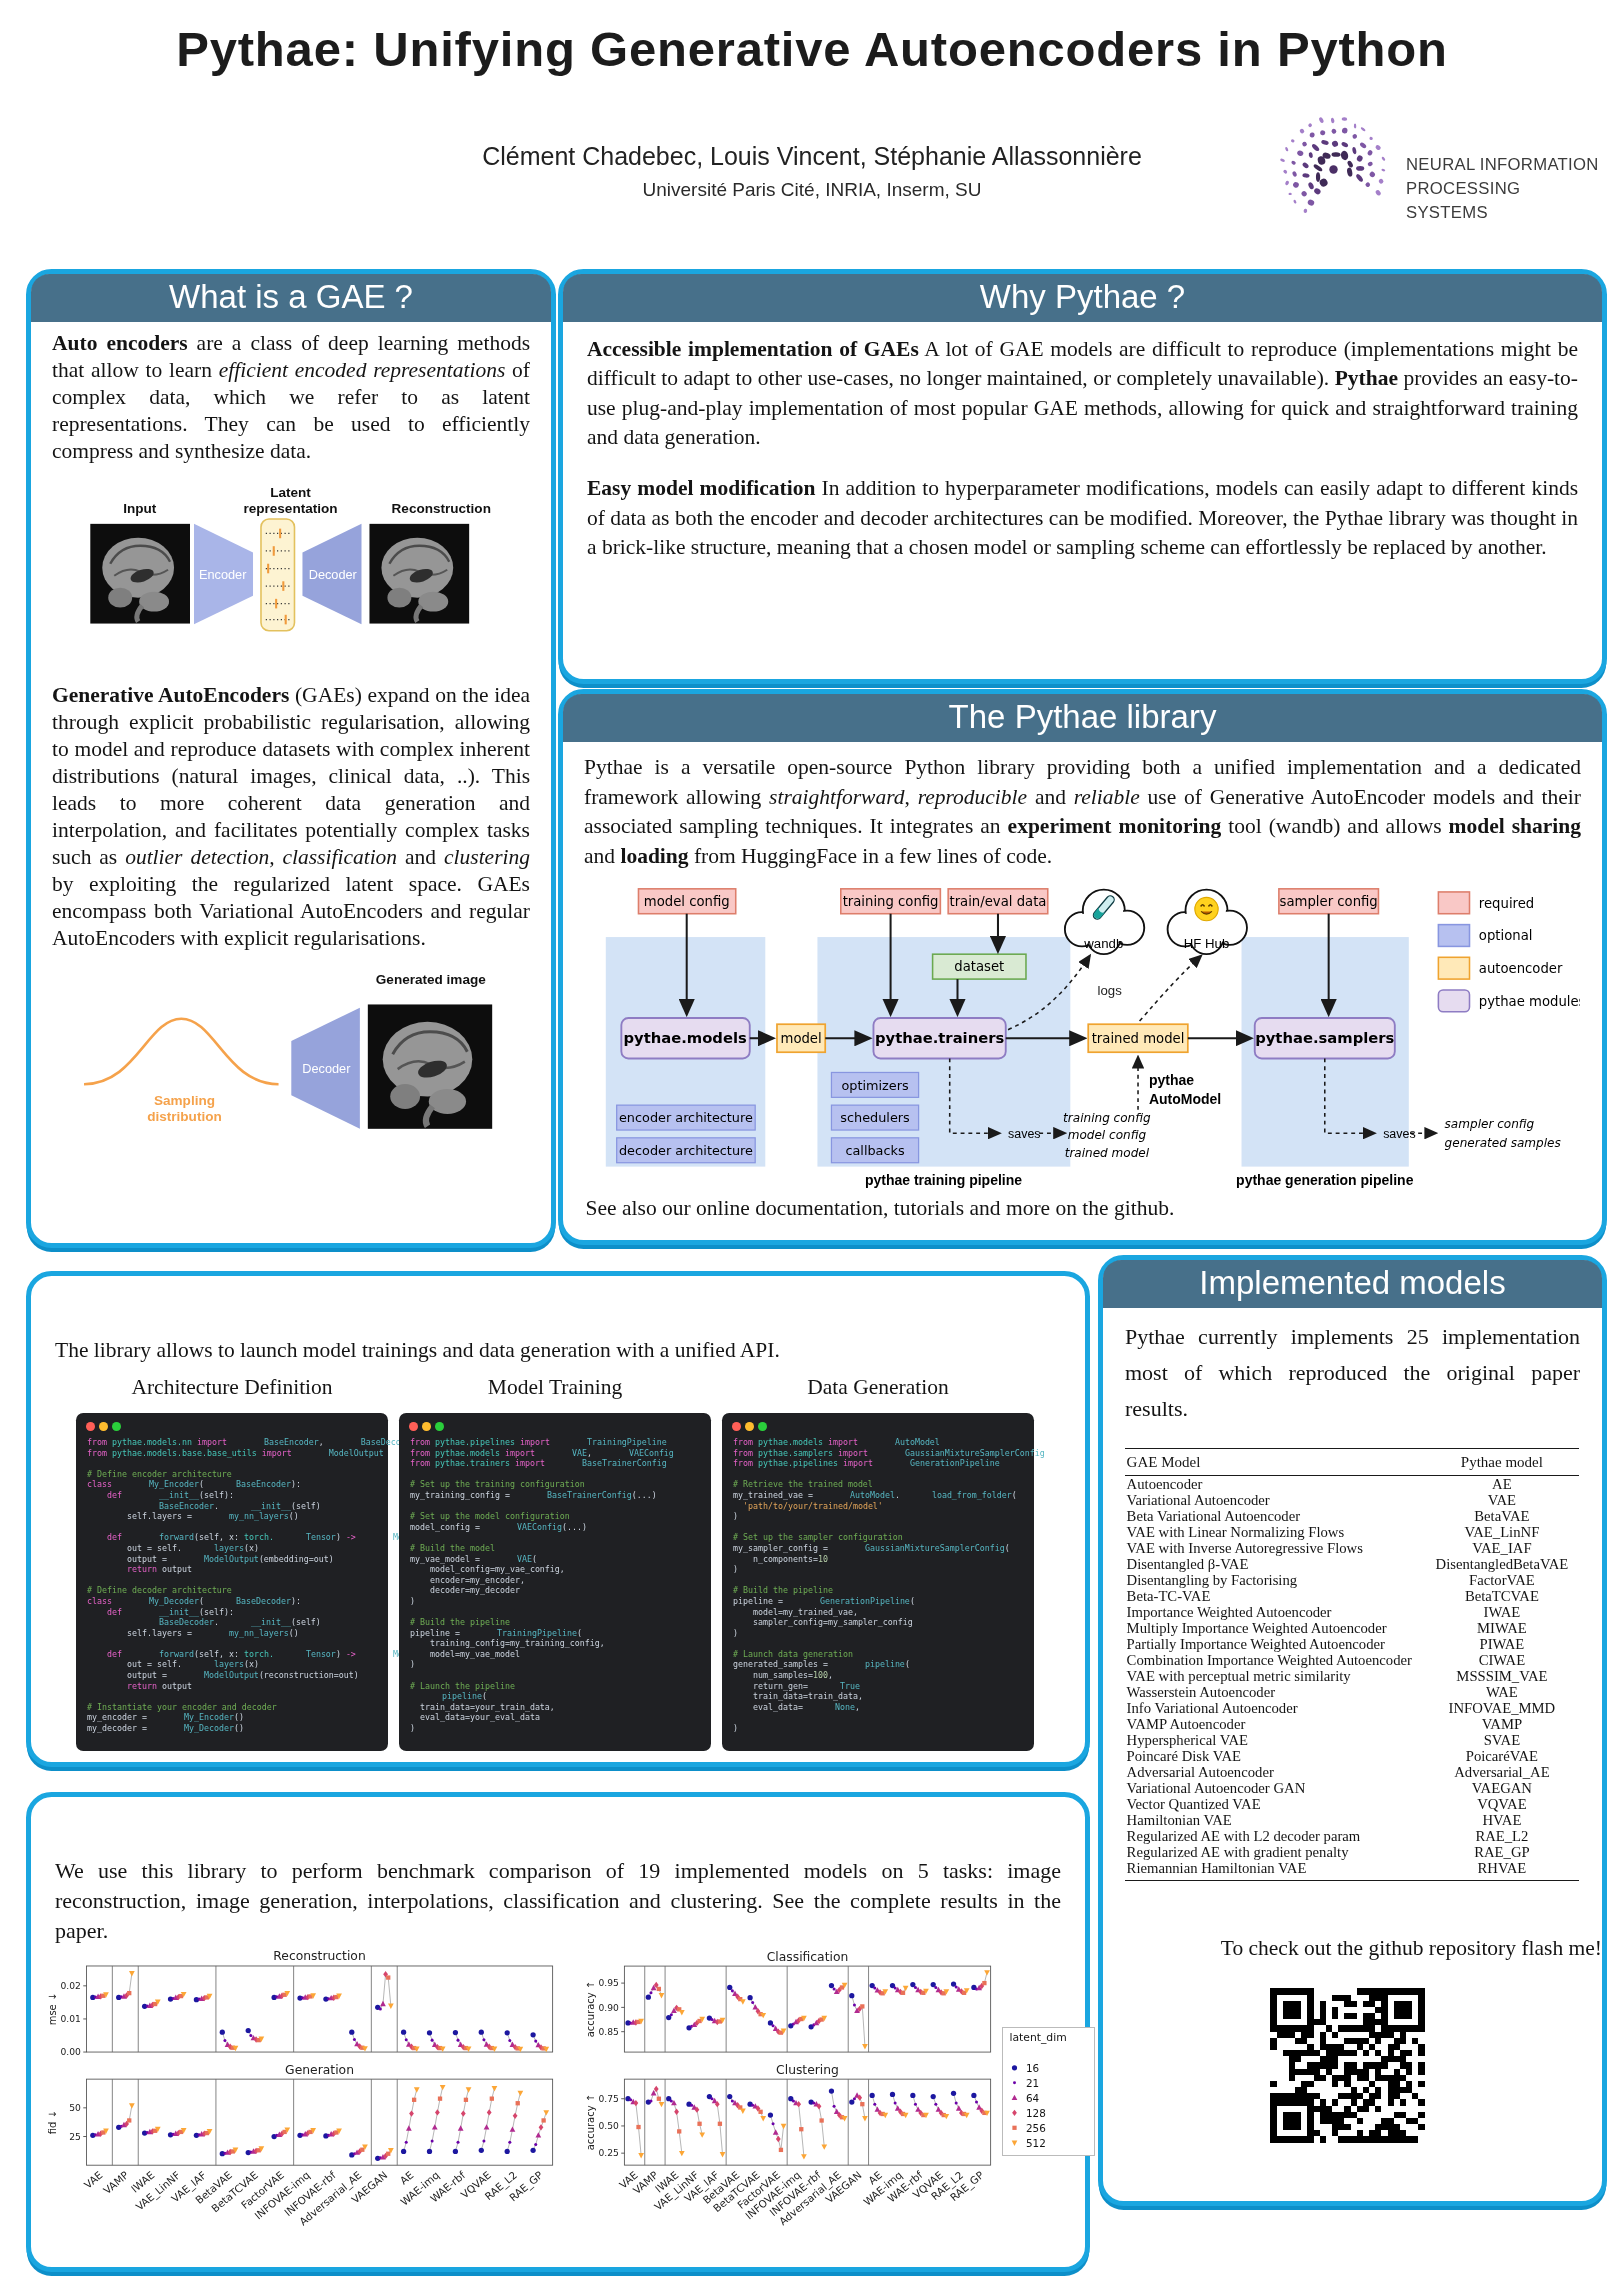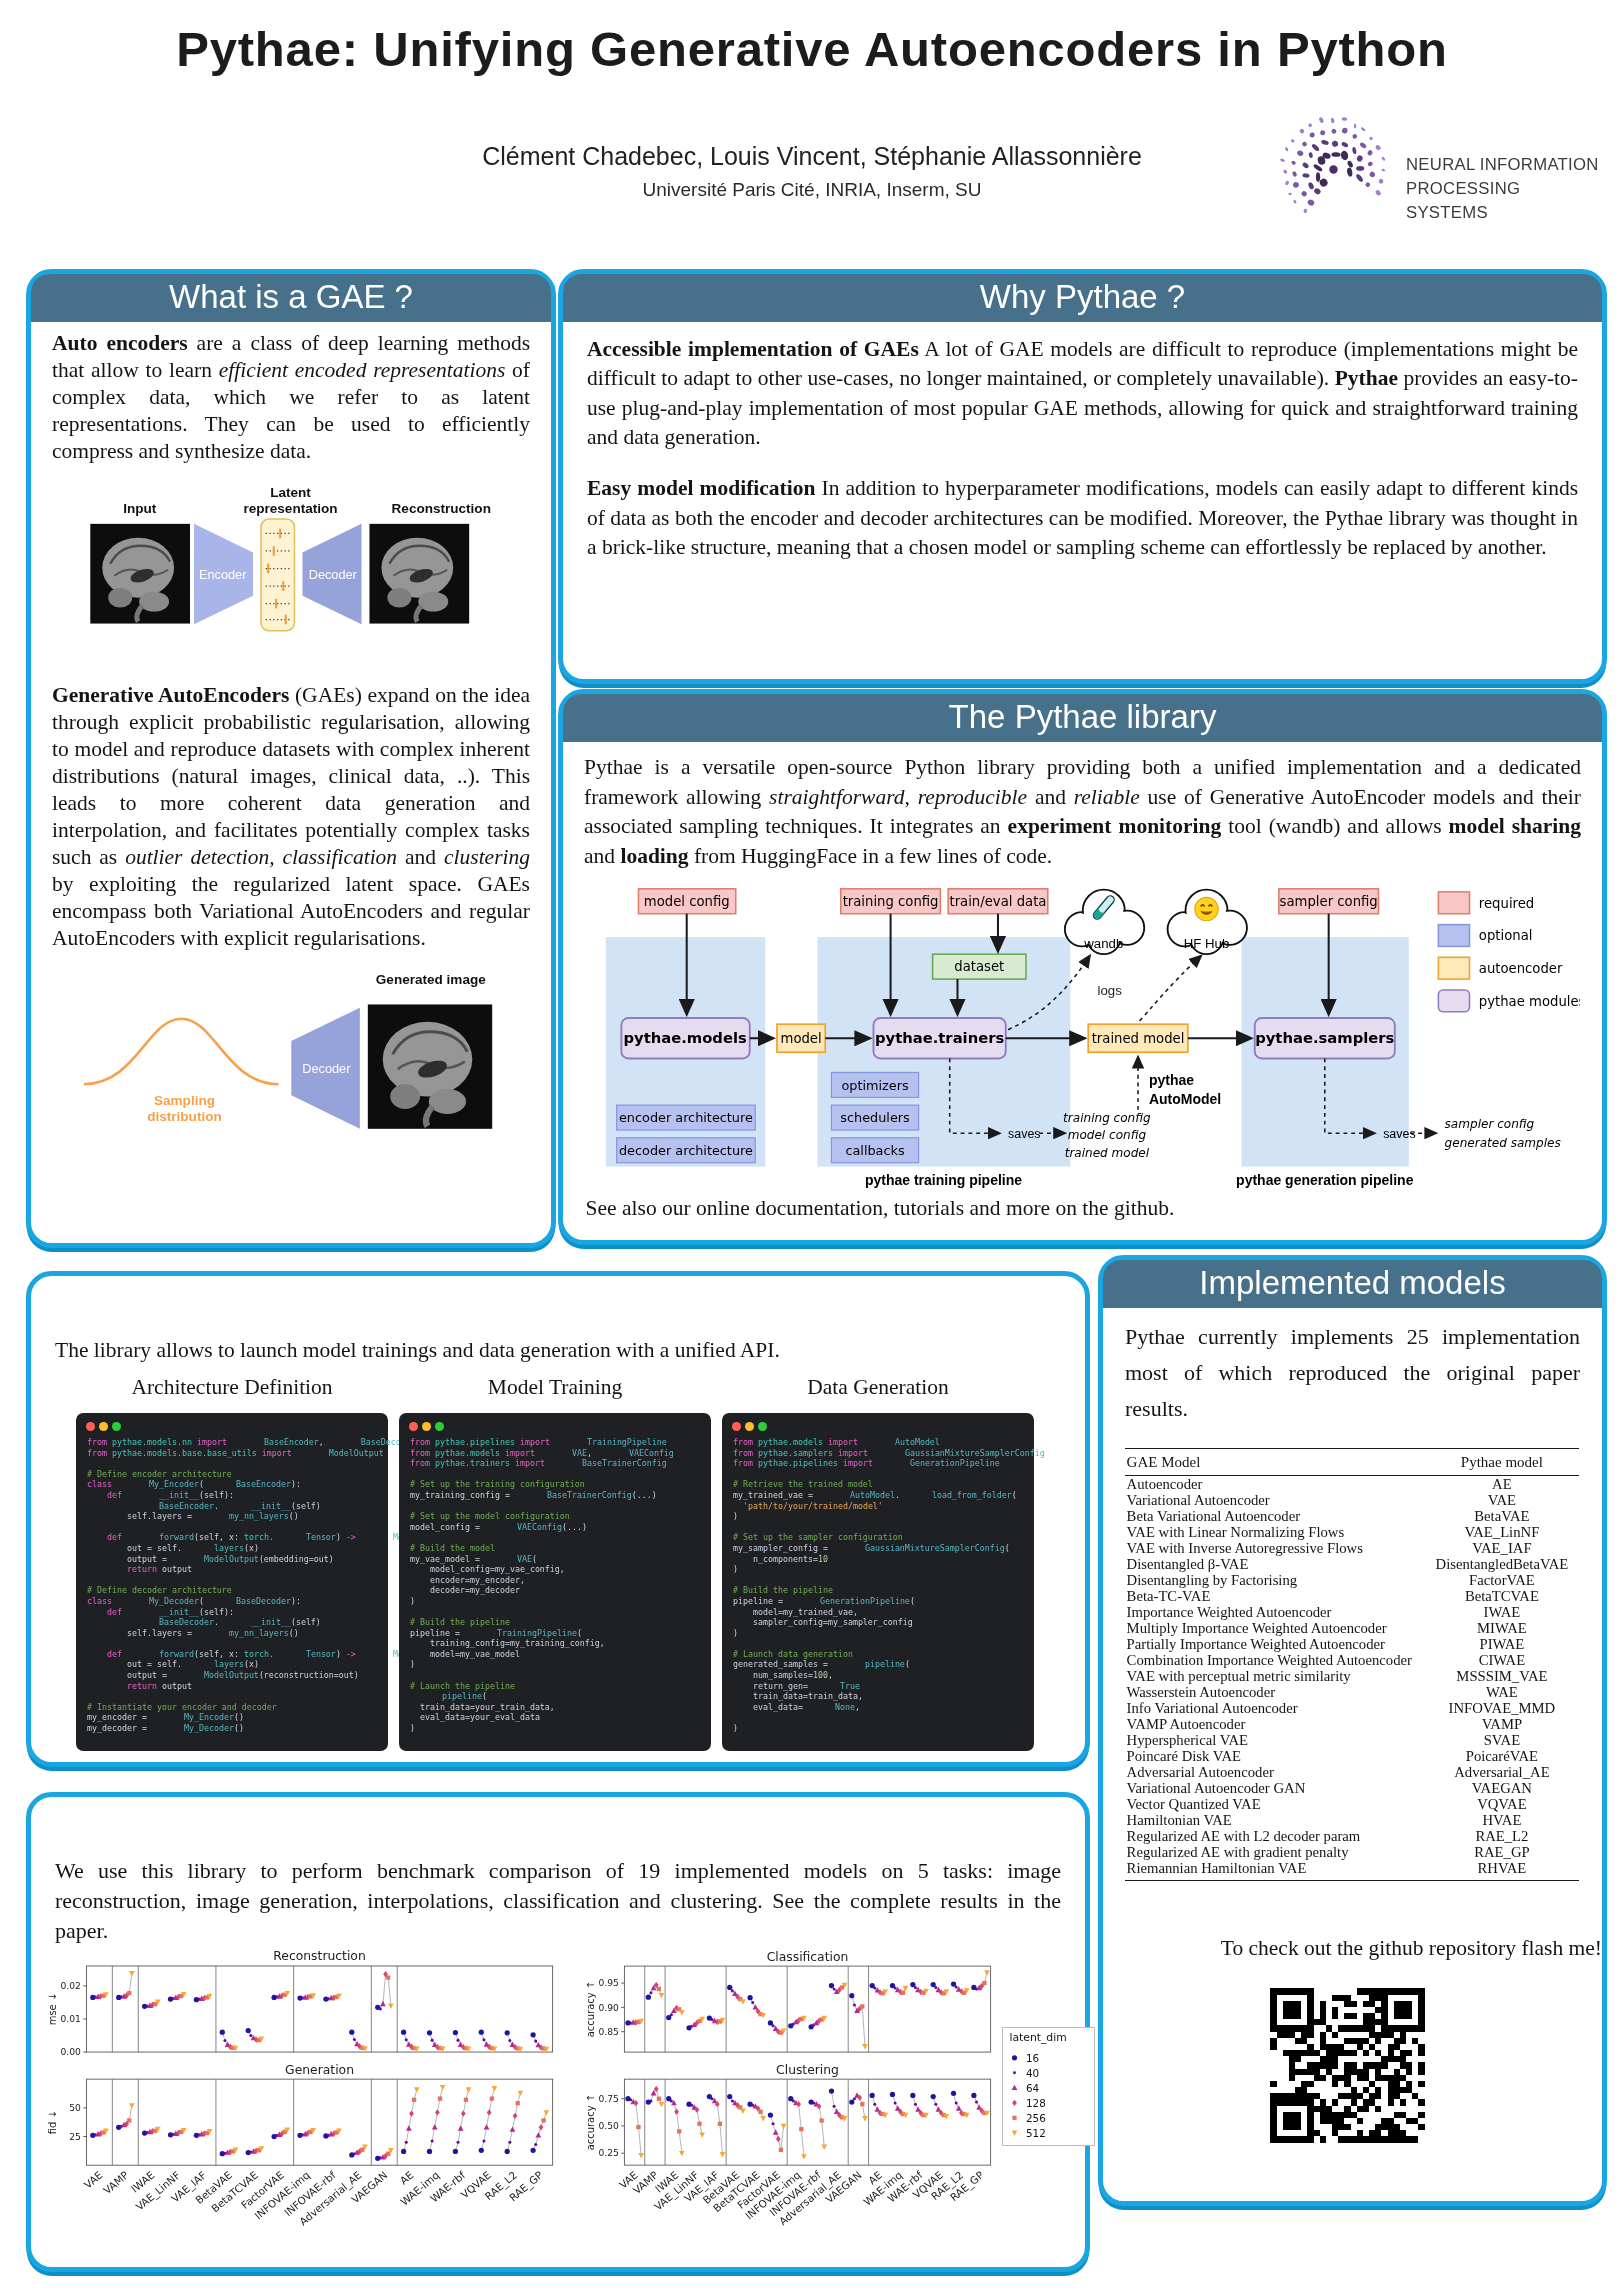--- a/index.html
+++ b/index.html
@@ -57,21 +57,21 @@
   .mtable .trow{display:flex;justify-content:space-between;line-height:16px;padding:0 1.6px;}
   .mtable .tfoot{border-top:1.6px solid #1a1a1a;margin-top:4px;}
   .mtable .c2{text-align:center;min-width:151px;}
   .qr-caption{position:absolute;left:0;top:676px;width:100%;text-align:right;font-size:21.5px;}
   .qr{position:absolute;left:155px;top:716px;}
 
   
   .uc-intro{position:absolute;left:24px;top:59px;width:1006px;font-size:22px;line-height:30px;text-align:justify;}
   .chart-legend{position:absolute;left:971px;top:230px;width:80px;border:0.8px solid #bbb;
     background:#fff;font-family:"DejaVu Sans",sans-serif;font-size:10.4px;padding:3.2px 4.8px 4.8px 6.4px;}
-  .chart-legend .lg-title{font-size:10.8px;margin-bottom:6px;}
+  .chart-legend .lg-title{font-size:10.8px;margin-bottom:16px;}
   .lg-row{display:flex;align-items:center;height:15px;}
   .lg-row svg{margin-right:5.6px;}
 
   svg text{font-family:"DejaVu Sans",sans-serif;}
   .svg-sans{font-family:"Liberation Sans",sans-serif;}
 </style>
 </head>
 <body>
 
 <div class="poster">
@@ -1454,21 +1454,21 @@
           <div class="lg-row">
             <svg width="11" height="9.6" viewBox="-7 -6 14 12">
               <circle cx="0" cy="0" r="3.3" fill="#1c17a0"></circle>
             </svg>
             <span>16</span>
           </div>
           <div class="lg-row">
             <svg width="11" height="9.6" viewBox="-7 -6 14 12">
               <circle cx="0" cy="0" r="1.9" fill="#6a00a8"></circle>
             </svg>
-            <span>40</span>
+            <span>21</span>
           </div>
           <div class="lg-row">
             <svg width="11" height="9.6" viewBox="-7 -6 14 12">
               <path d="M0,-4 L3.6,2.8 L-3.6,2.8 Z" fill="#b12a90"></path>
             </svg>
             <span>64</span>
           </div>
           <div class="lg-row">
             <svg width="11" height="9.6" viewBox="-7 -6 14 12">
               <path d="M0,-4 L3,0 L0,4 L-3,0 Z" fill="#d6456c"></path>

